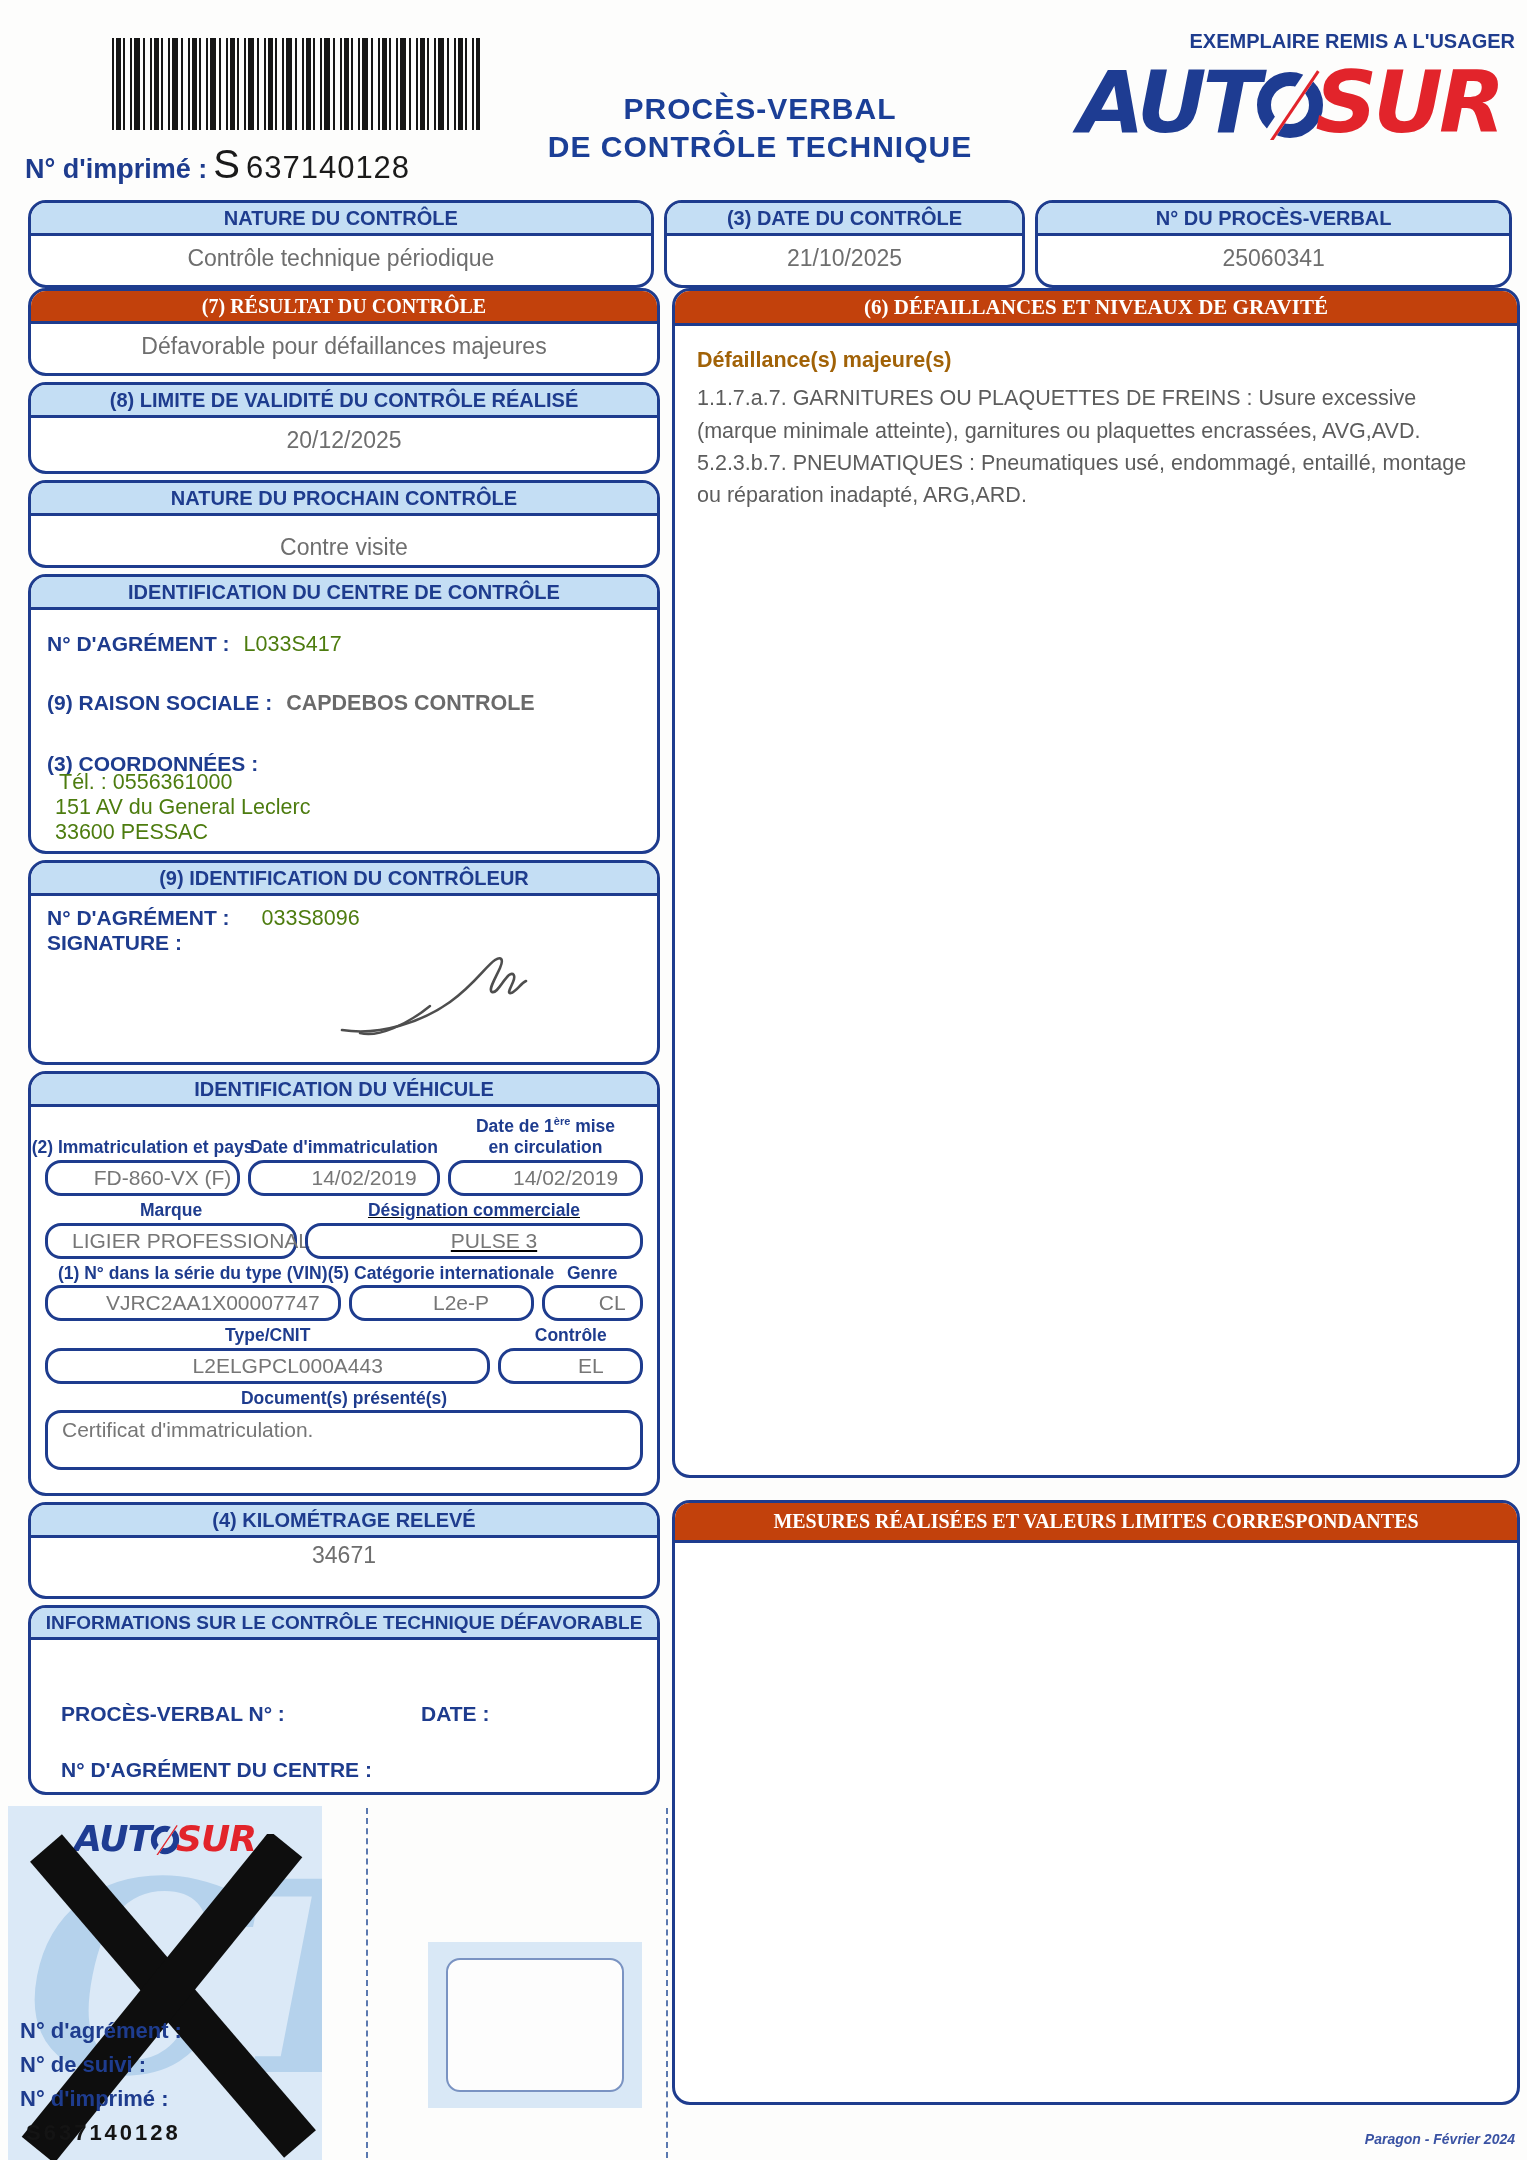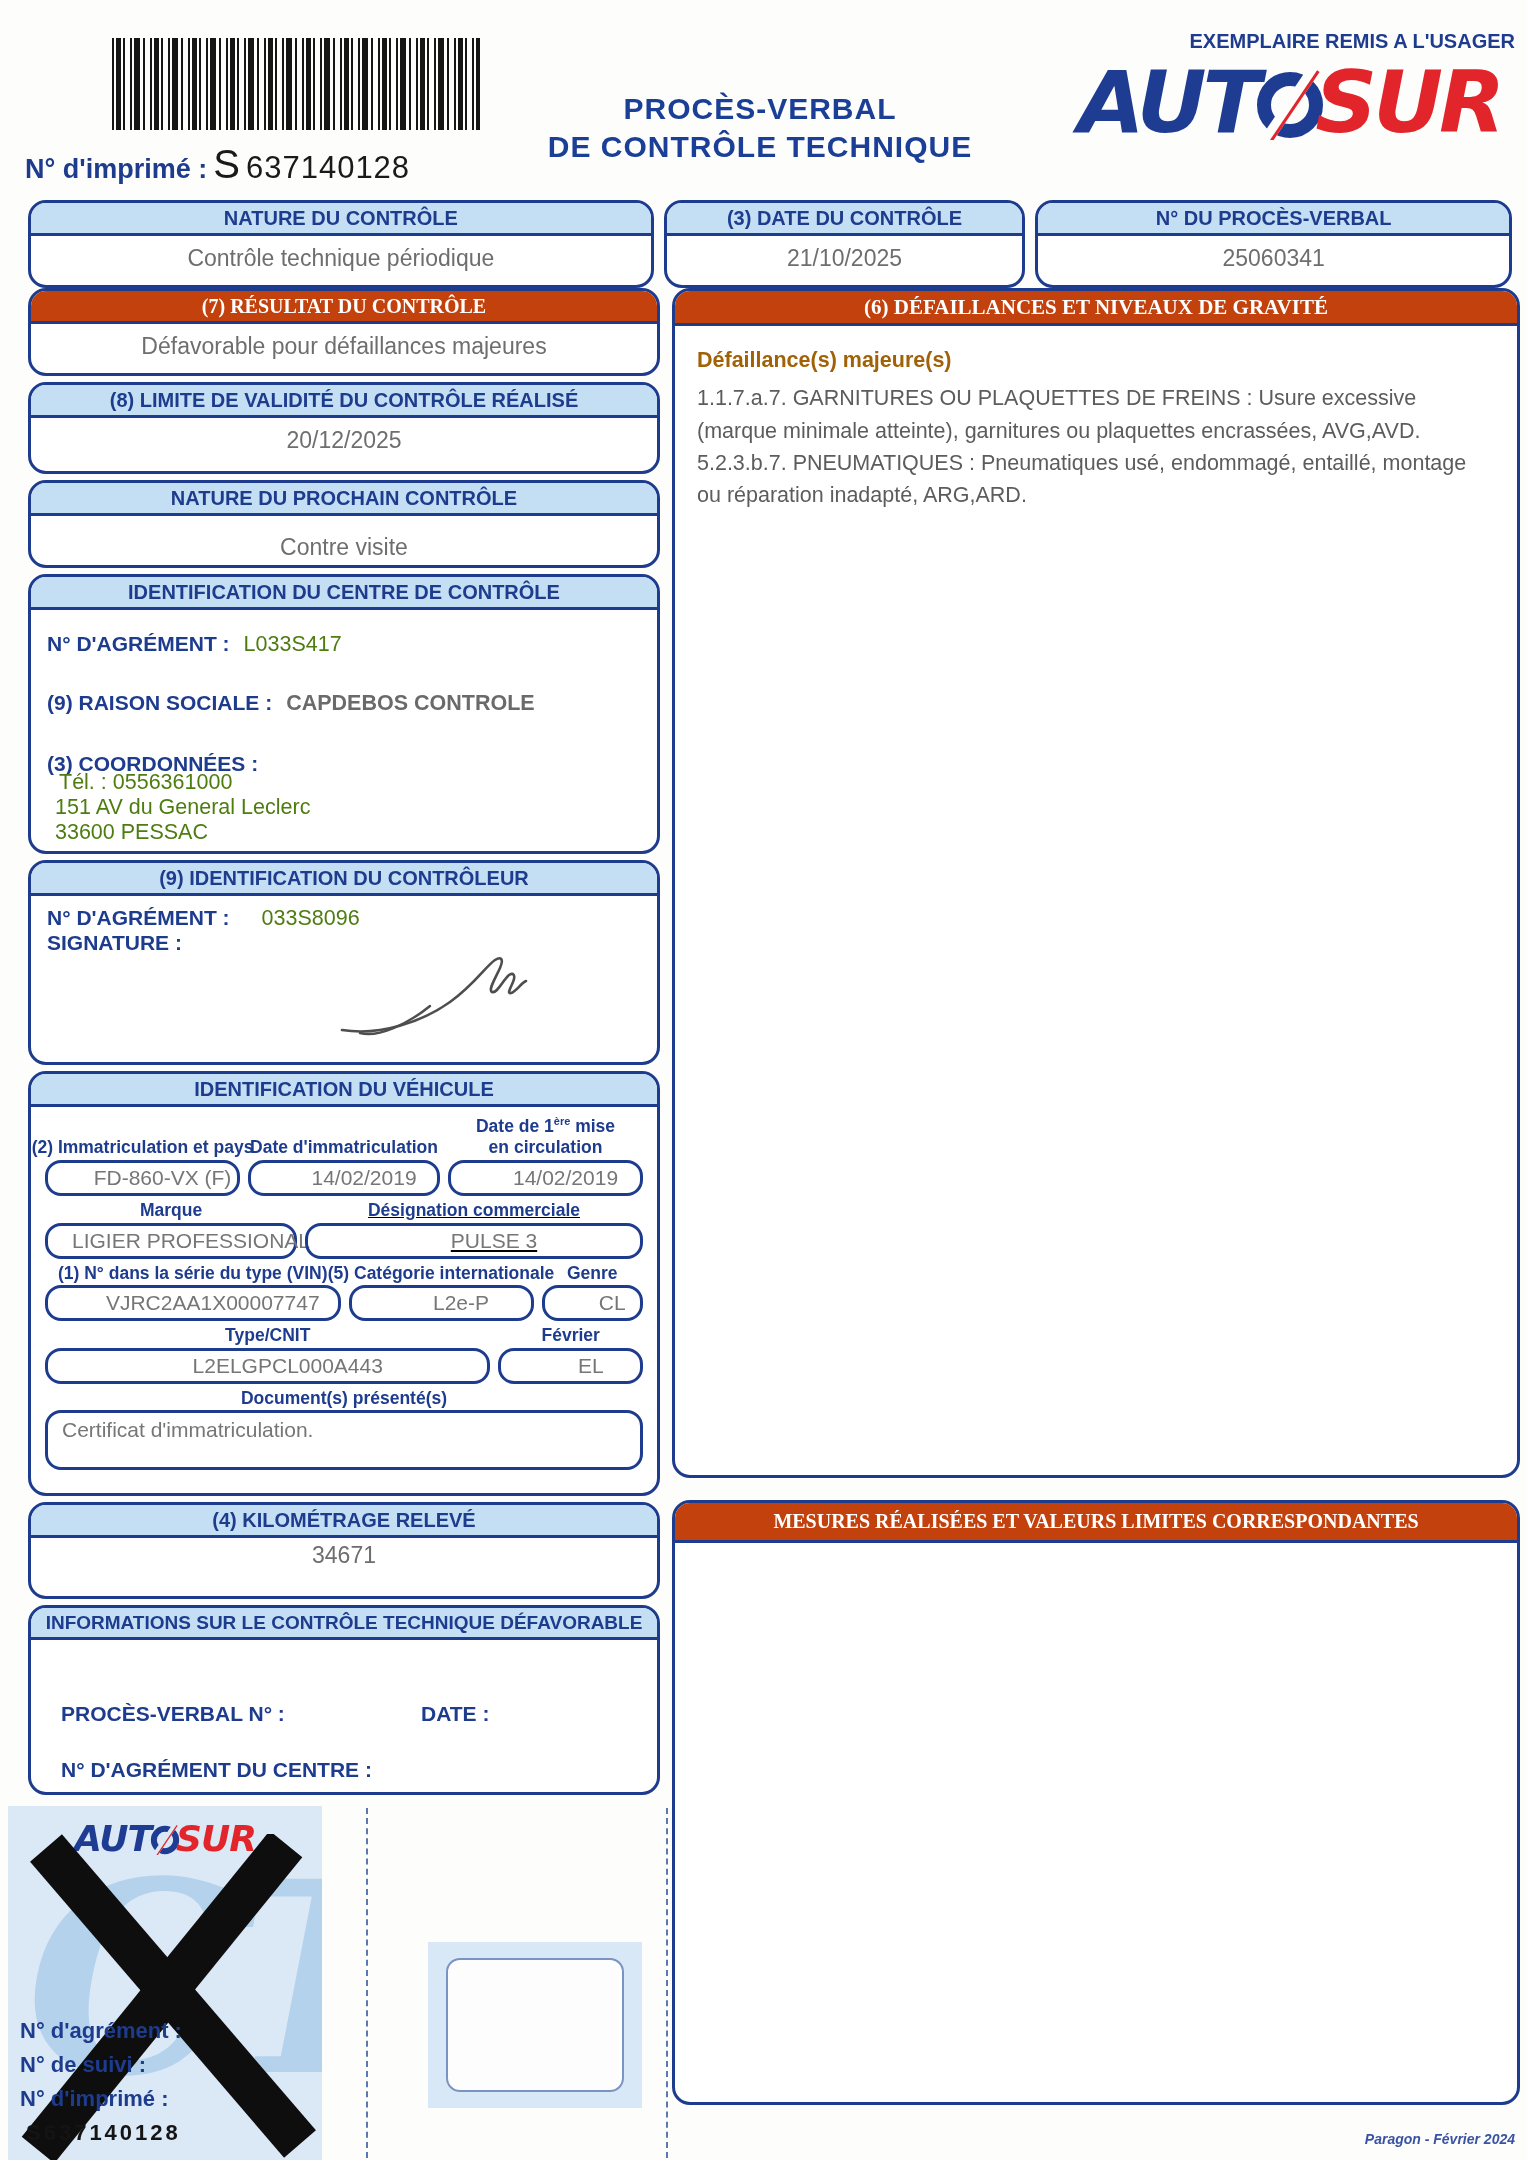--- a/index.html
+++ b/index.html
@@ -251,21 +251,21 @@
             <div class="flabel">Genre</div>
             <div class="fbox">CL</div>
           </div>
         </div>
         <div class="vrow">
           <div class="fg" style="width:450px;">
             <div class="flabel">Type/CNIT</div>
             <div class="fbox">L2ELGPCL000A443</div>
           </div>
           <div class="fg" style="width:146px;">
-            <div class="flabel">Février</div>
+            <div class="flabel">Contrôle</div>
             <div class="fbox">EL</div>
           </div>
         </div>
         <div class="vrow">
           <div class="fg" style="width:100%;">
             <div class="flabel">Document(s) présenté(s)</div>
             <div class="fbox tall">Certificat d'immatriculation.</div>
           </div>
         </div>
       </div>

